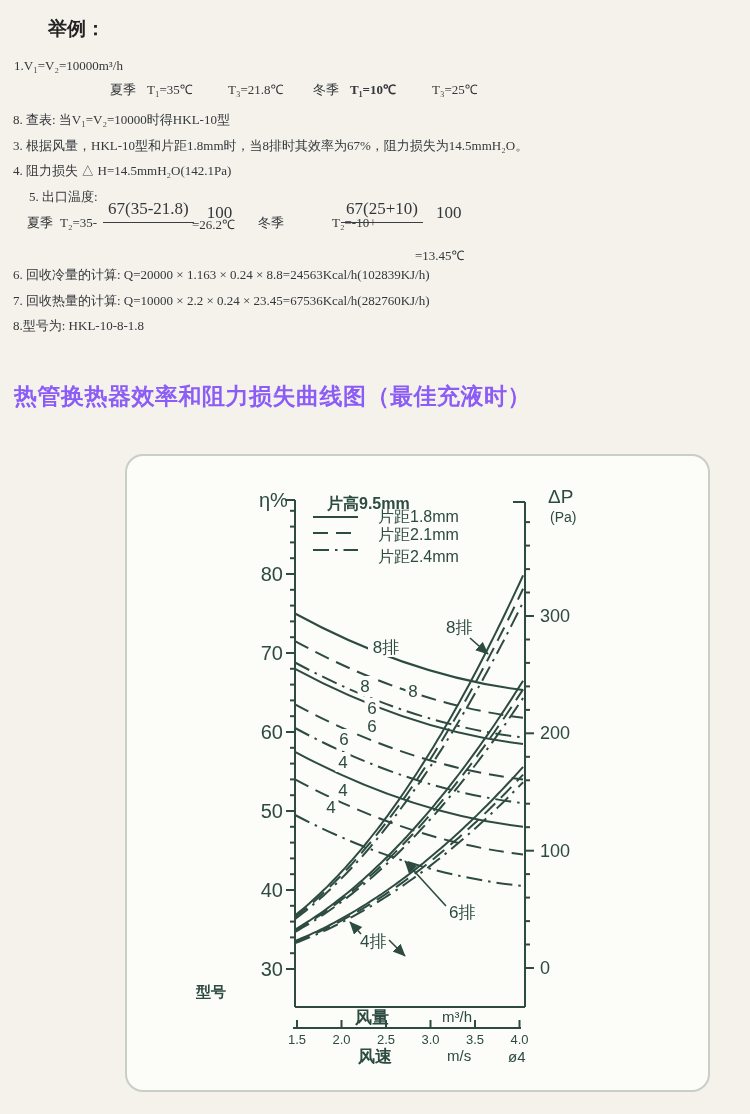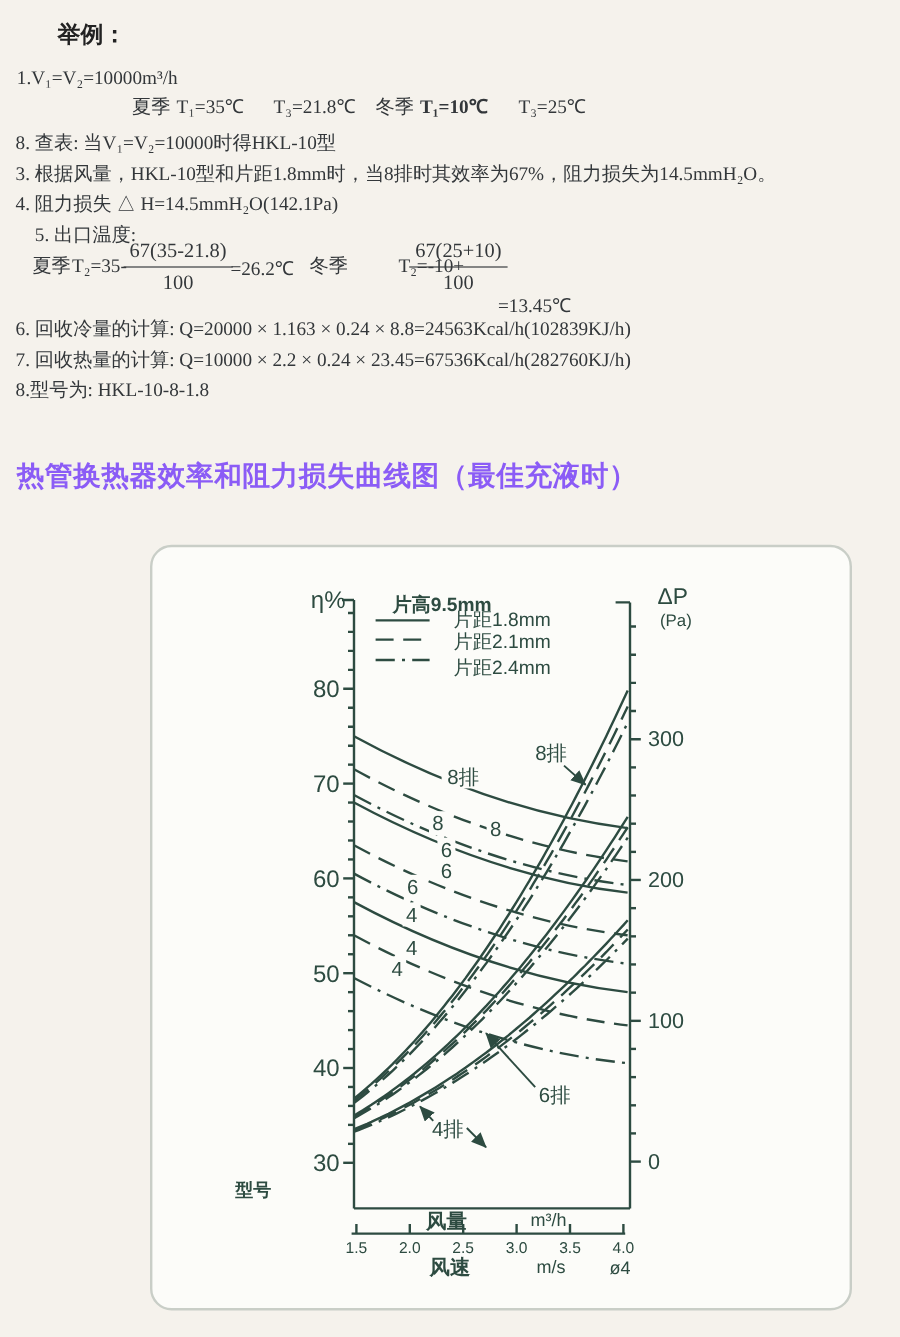--- a/index.html
+++ b/index.html
@@ -3,23 +3,23 @@
 <meta charset="utf-8">
 <style>
   html,body{margin:0;padding:0;}
   body{
     width:750px;height:1114px;position:relative;overflow:hidden;
     background:#f5f2ec;
     font-family:"Liberation Serif",serif;
     color:#33373a;
   }
   .abs{position:absolute;white-space:nowrap;}
-  .exline{font-size:16px;line-height:20px;}
+  .exline{font-size:13px;line-height:20px;}
   .extitle{font-size:19px;font-weight:bold;color:#222;}
-  .frac{display:inline-flex;flex-direction:column;align-items:center;font-size:17px;}
+  .frac{display:inline-flex;flex-direction:row;align-items:center;font-size:17px;gap:13px;}
   .frac .num{padding:0 5px 3px 5px;border-bottom:1.6px solid #3a3e40;}
   .frac .den{padding-top:3px;}
   .heading{
     font-family:"Liberation Sans",sans-serif;font-weight:bold;
     font-size:23px;color:#8b5cf6;letter-spacing:0.5px;
   }
   .panel{
     position:absolute;left:125px;top:454px;width:585px;height:638px;
     background:#fcfcf9;border:2px solid #c9cec7;border-radius:18px;
     box-sizing:border-box;

